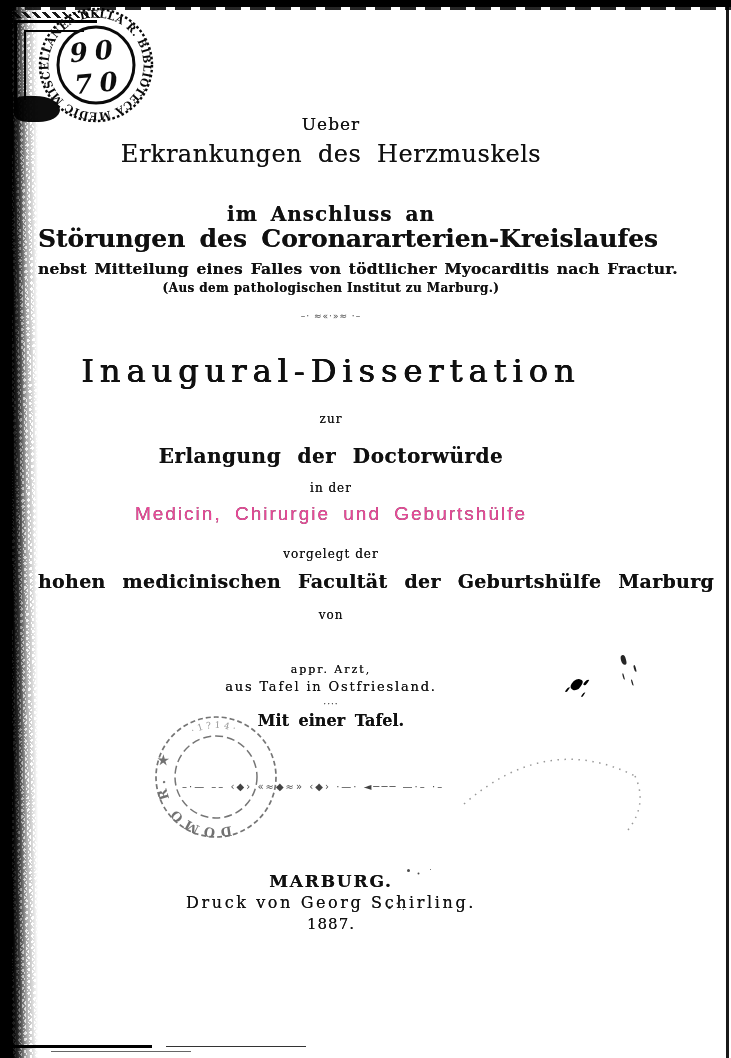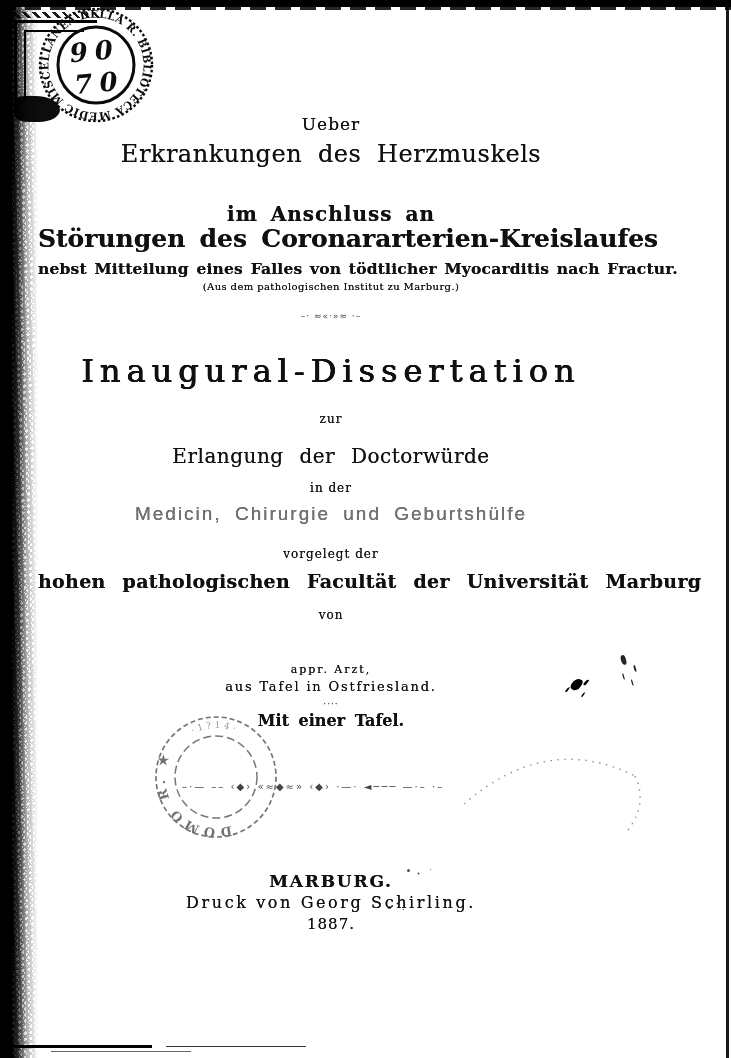--- a/index.html
+++ b/index.html
@@ -51,26 +51,26 @@
 
   
   #column{position:absolute;left:38px;top:0;width:586px;height:1058px;z-index:20;}
   .ln{position:absolute;left:0;width:100%;text-align:center;white-space:nowrap;
       text-shadow:0 0 .5px rgba(0,0,0,.75);}
   .t-kicker{font-size:17px;letter-spacing:1px;}
   .t-main{font-size:24px;font-weight:normal;word-spacing:.32em;letter-spacing:.5px;}
   .t-connector{font-size:20px;font-weight:bold;letter-spacing:1px;word-spacing:5px;}
   .t-subtitle{font-size:25px;font-weight:bold;word-spacing:.22em;}
   .t-note{font-size:15.5px;font-weight:bold;letter-spacing:.2px;word-spacing:2px;}
-  .t-institute{font-size:10px;letter-spacing:.4px;}
+  .t-institute{font-size:12px;letter-spacing:.4px;font-weight:bold;}
   .t-divider{font-size:9px;letter-spacing:1px;opacity:.6;font-family:"DejaVu Sans",sans-serif;}
   .t-heading{font-size:32px;letter-spacing:6px;text-shadow:.4px 0 currentColor,-.4px 0 currentColor,0 0 .5px rgba(0,0,0,.7);}
   .t-small{font-size:12px;letter-spacing:1px;}
-  .t-purpose{font-size:20px;font-weight:normal;word-spacing:.45em;letter-spacing:.5px;}
-  .t-subjects{font-family:"Liberation Sans","DejaVu Sans",sans-serif;font-size:19px;letter-spacing:2px;word-spacing:6px;color:#737373;}
+  .t-purpose{font-size:20px;font-weight:bold;word-spacing:.45em;letter-spacing:.5px;}
+  .t-subjects{font-family:"Liberation Sans","DejaVu Sans",sans-serif;font-size:19px;letter-spacing:2px;word-spacing:6px;color:#ec4899;}
   .t-faculty{font-size:19px;font-weight:bold;word-spacing:10px;letter-spacing:.3px;}
   .t-name{font-size:21px;font-weight:bold;word-spacing:.3em;letter-spacing:.5px;}
   .t-degree{font-size:11px;letter-spacing:2px;}
   .t-origin{font-size:13px;letter-spacing:1.8px;}
   .t-sep{font-size:9px;letter-spacing:1px;opacity:.75;}
   .t-plate{font-size:16px;font-weight:bold;word-spacing:4px;}
   .t-city{font-size:17px;font-weight:bold;letter-spacing:1.8px;}
   .t-printer{font-size:16px;letter-spacing:2.6px;}
   .t-year{font-size:15px;letter-spacing:1px;}
 
@@ -115,21 +115,21 @@
     <div class="ln t-note" style="top:259px">nebst Mitteilung eines Falles von tödtlicher Myocarditis nach Fractur.</div>
     <div class="ln t-institute" style="top:281px">(Aus dem pathologischen Institut zu Marburg.)</div>
     <div class="ln t-divider" style="top:311px">–· ≈«·»≈ ·–</div>
 
     <div class="ln t-heading" style="top:352px">Inaugural-Dissertation</div>
     <div class="ln t-small" style="top:412px">zur</div>
     <div class="ln t-purpose" style="top:444px">Erlangung der Doctorwürde</div>
     <div class="ln t-small" style="top:481px">in der</div>
     <div class="ln t-subjects" style="top:503px">Medicin, Chirurgie und Geburtshülfe</div>
     <div class="ln t-small" style="top:547px">vorgelegt der</div>
-    <div class="ln t-faculty" style="top:570px">hohen pathologischen Facultät der Universität Marburg</div>
+    <div class="ln t-faculty" style="top:570px">hohen medicinischen Facultät der Geburtshülfe Marburg</div>
     <div class="ln t-small" style="top:608px">von</div>
 
     <div class="ln t-degree" style="top:663px">appr. Arzt,</div>
     <div class="ln t-origin" style="top:679px">aus Tafel in Ostfriesland.</div>
     <div class="ln t-sep" style="top:699px">····</div>
     <div class="ln t-plate" style="top:711px">Mit einer Tafel.</div>
 
     <div class="ln t-city" style="top:871px">MARBURG.</div>
     <div class="ln t-printer" style="top:893px">Druck von Georg Schirling.</div>
     <div class="ln t-year" style="top:915px">1887.</div>

